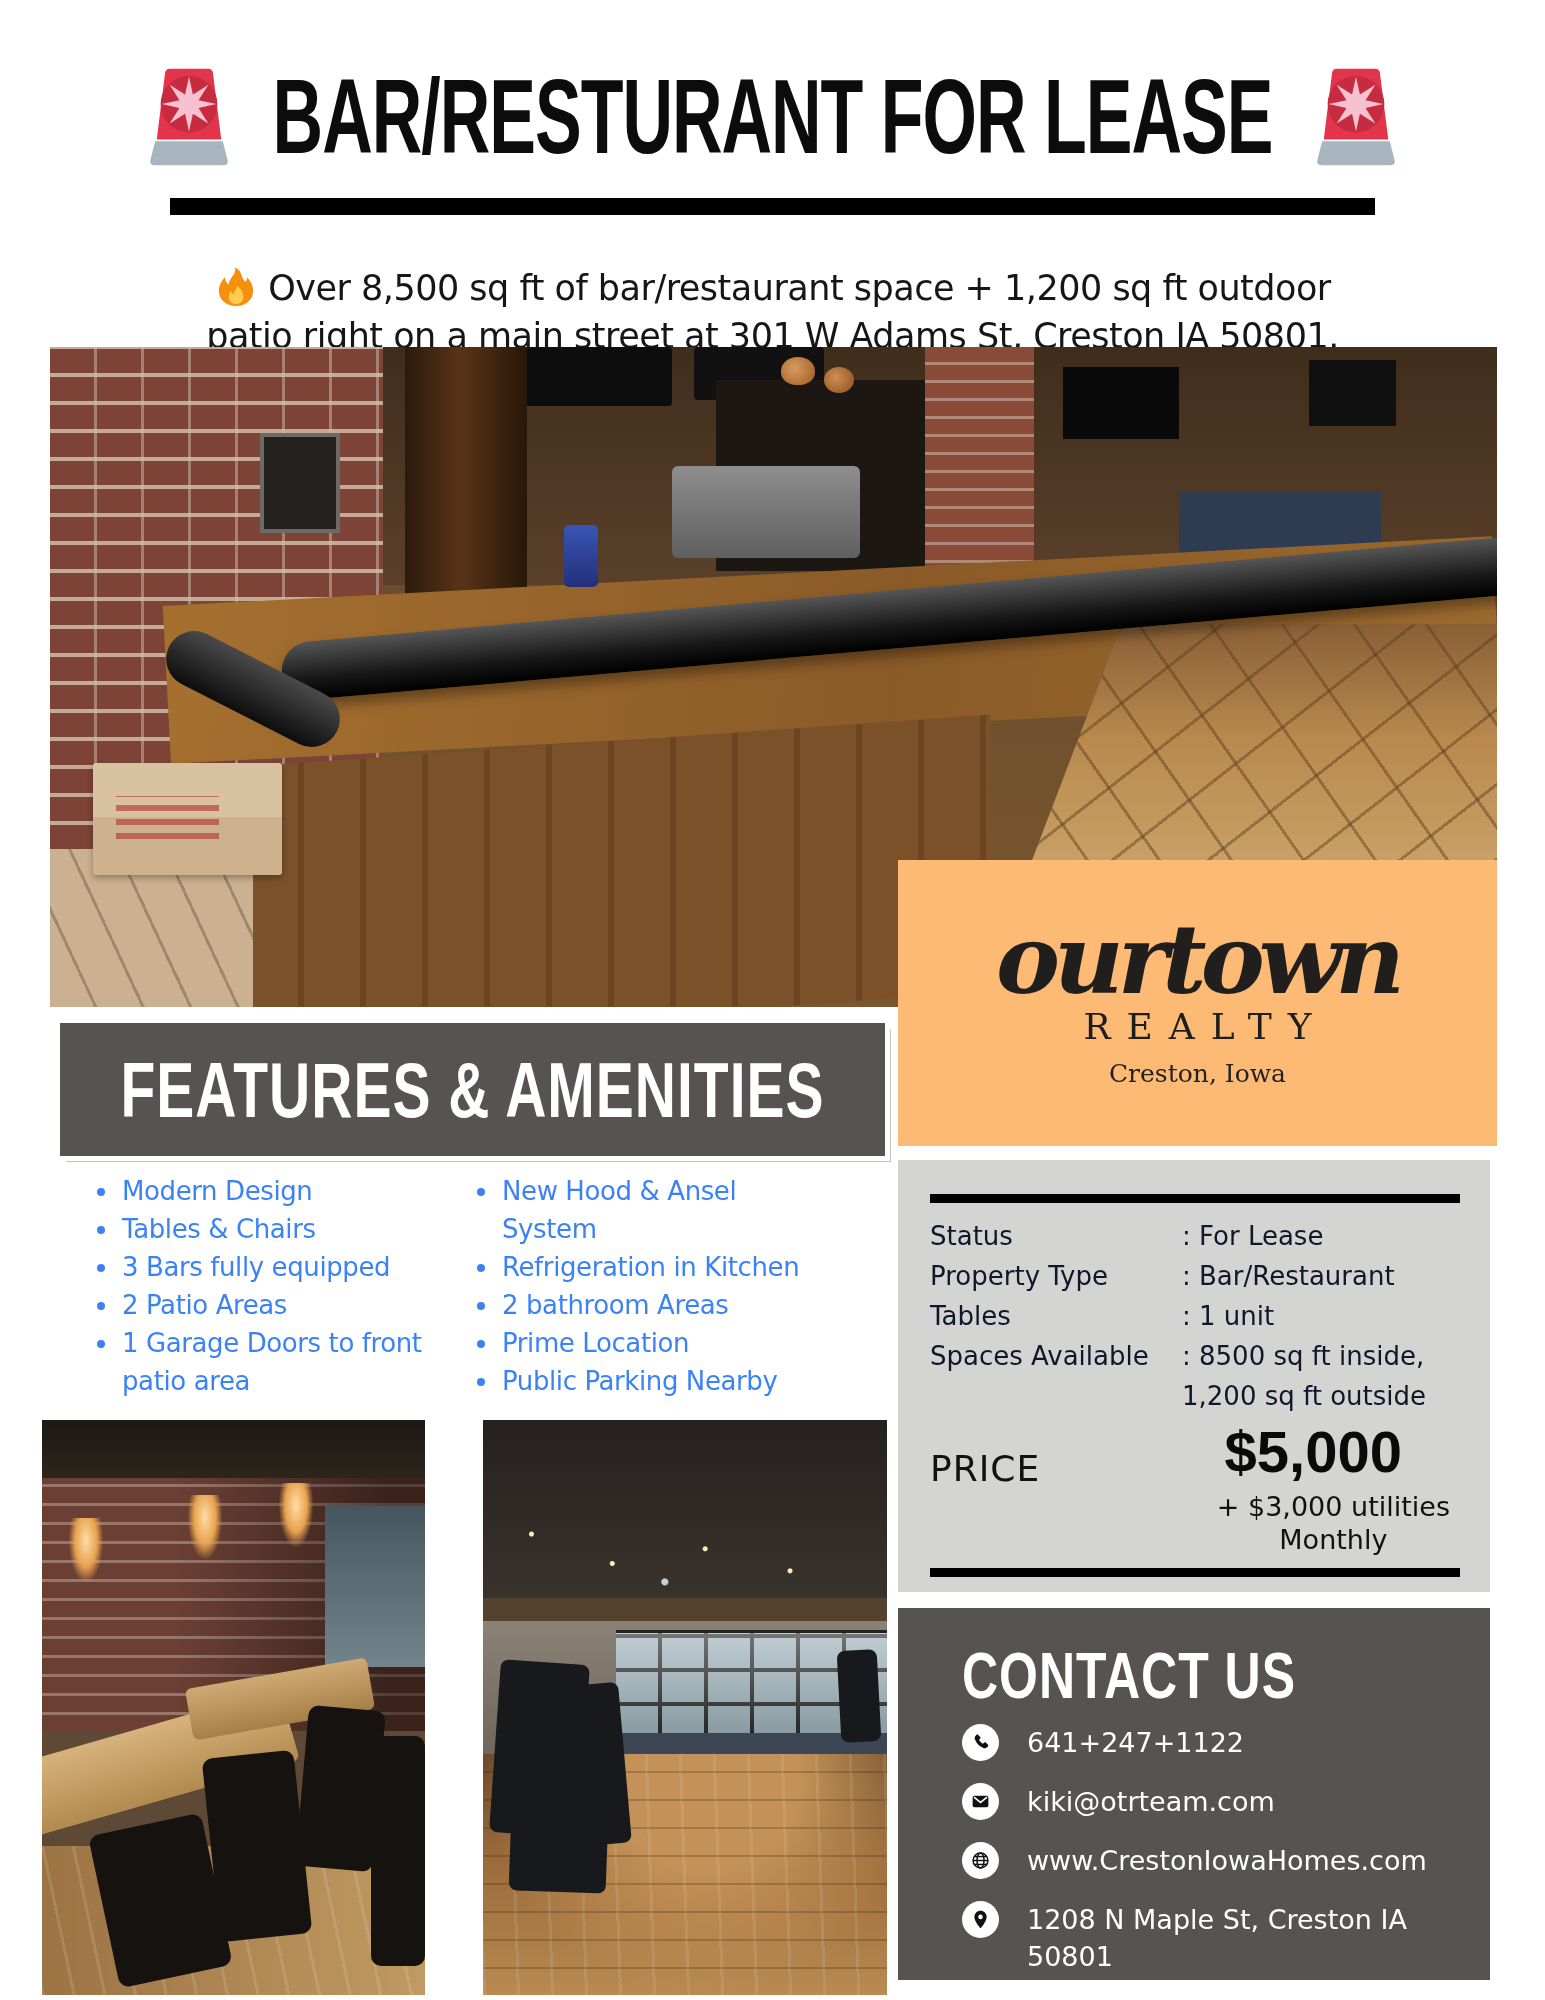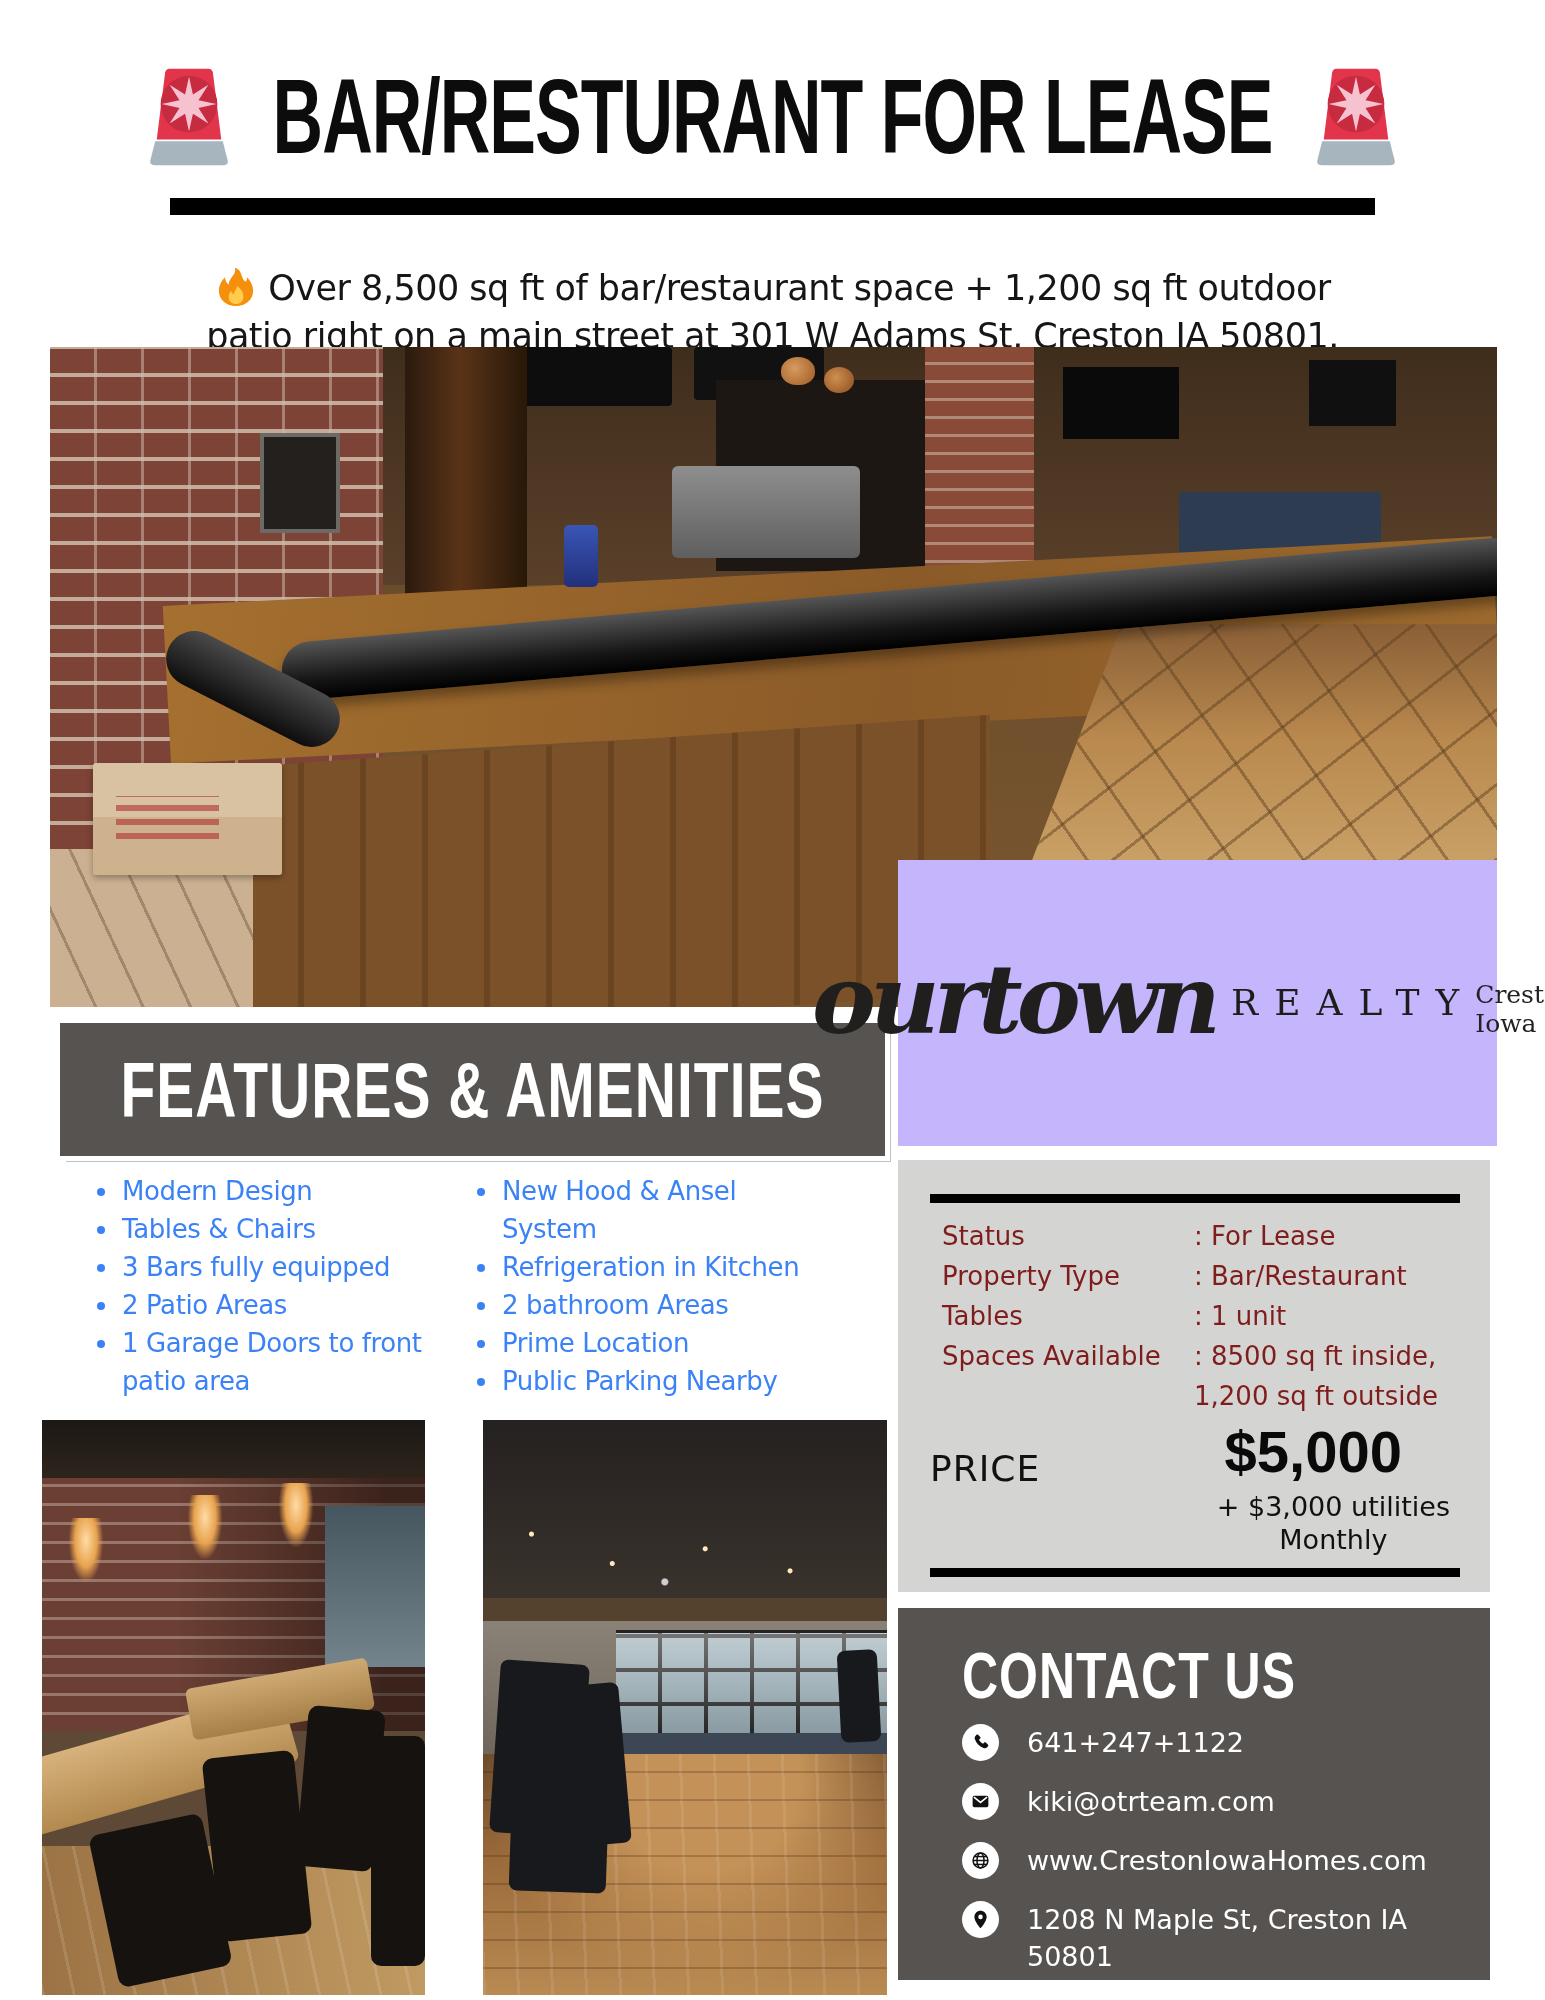--- a/index.html
+++ b/index.html
@@ -121,34 +121,34 @@
   .features-banner span{display:inline-block;font-family:"Liberation Sans",sans-serif;font-weight:900;
       font-size:57px;letter-spacing:1px;color:#fff;transform:scaleY(1.35);white-space:nowrap;}
   .features-cols{position:absolute;left:88px;top:1172px;display:flex;}
   .features-cols ul{margin:0;padding-left:32px;font-size:26px;line-height:38px;color:#3b82f6;
       letter-spacing:-0.4px;list-style:disc;}
   .features-cols ul li{white-space:pre-line;padding-left:2px;}
   ul.fcol-left{width:348px;}
   ul.fcol-right{width:400px;}
 
   
-  .logo-card{position:absolute;left:898px;top:860px;width:599px;height:286px;background:#c4b5fd;
-      display:flex;align-items:center;justify-content:center;z-index:5;}
+  .logo-card{position:absolute;left:898px;top:860px;width:599px;height:286px;background:#fdba74;
+      display:flex;flex-direction:column;align-items:center;justify-content:center;z-index:5;}
   .logo-script{font-family:"DejaVu Serif",serif;font-style:italic;font-weight:700;
       font-size:96px;line-height:96px;letter-spacing:-6px;color:#201f1d;margin-top:-6px;}
   .logo-realty{font-family:"DejaVu Serif",serif;font-size:36px;letter-spacing:16px;text-indent:16px;
       color:#1d1d1b;margin-top:-2px;}
   .logo-city{font-family:"DejaVu Serif",serif;font-size:25px;color:#222;margin-top:12px;}
 
   
   .details-panel{position:absolute;left:898px;top:1160px;width:592px;height:432px;background:#d4d4d2;}
   .d-bar{position:absolute;left:32px;width:530px;height:9px;background:#000;}
   .d-bar.top{top:34px;}
   .d-bar.bottom{top:408px;}
-  .details-rows{position:absolute;left:44px;top:56px;width:544px;font-size:26px;line-height:40px;color:#7f1d1d;}
+  .details-rows{position:absolute;left:32px;top:56px;width:544px;font-size:26px;line-height:40px;color:#0f172a;}
   .d-row{display:flex;}
   .d-label{width:252px;flex:none;}
   .d-value{flex:1;}
   .price-label{position:absolute;left:32px;top:288px;font-size:36px;letter-spacing:1px;color:#111;}
   .price-value{position:absolute;right:88px;top:258px;font-family:"Liberation Sans",sans-serif;
       font-weight:900;font-size:58px;color:#0a0a0a;}
   .price-notes{position:absolute;right:40px;top:330px;text-align:center;font-size:27px;line-height:33px;color:#111;}
 
   
   .contact-panel{position:absolute;left:898px;top:1608px;width:592px;height:372px;background:#575350;color:#fff;}

